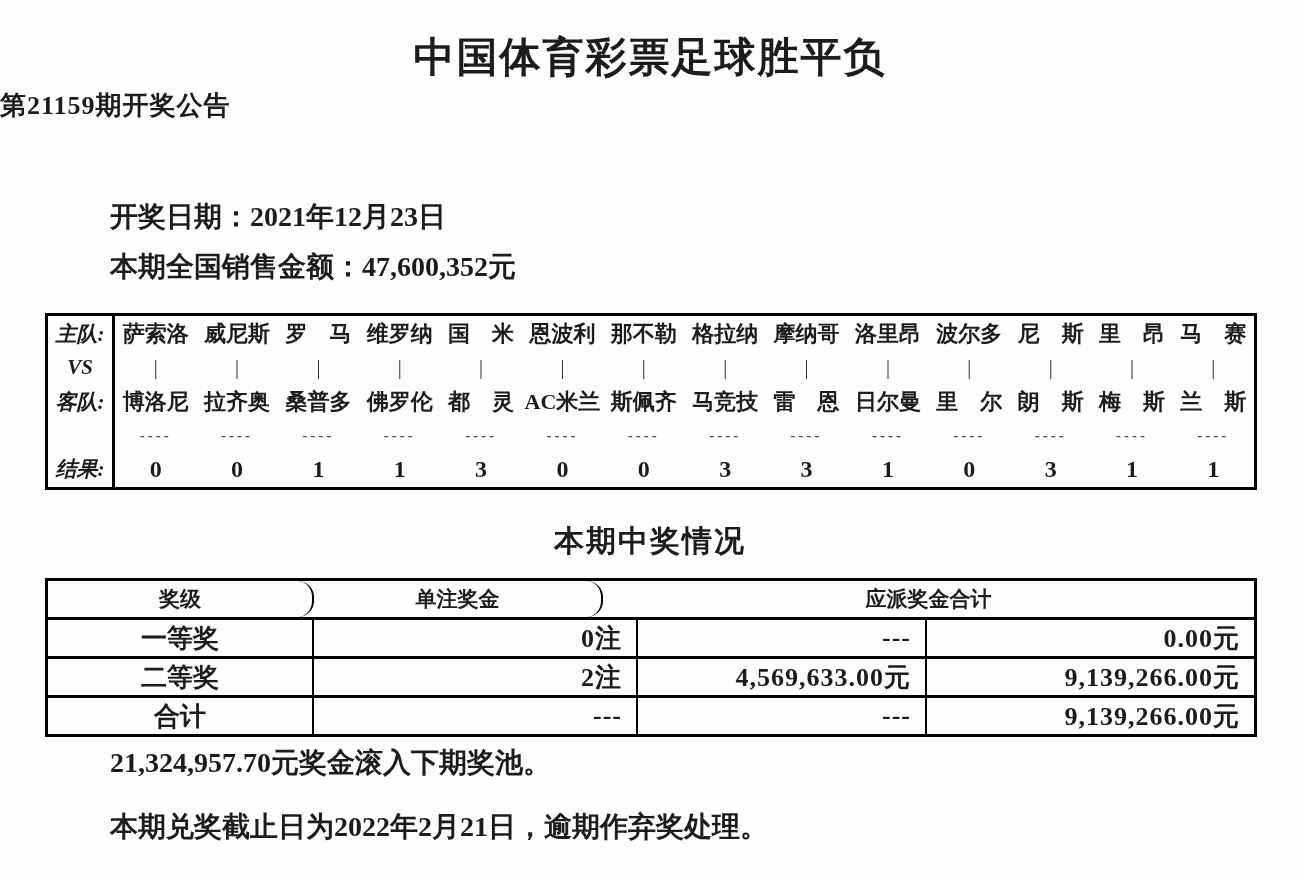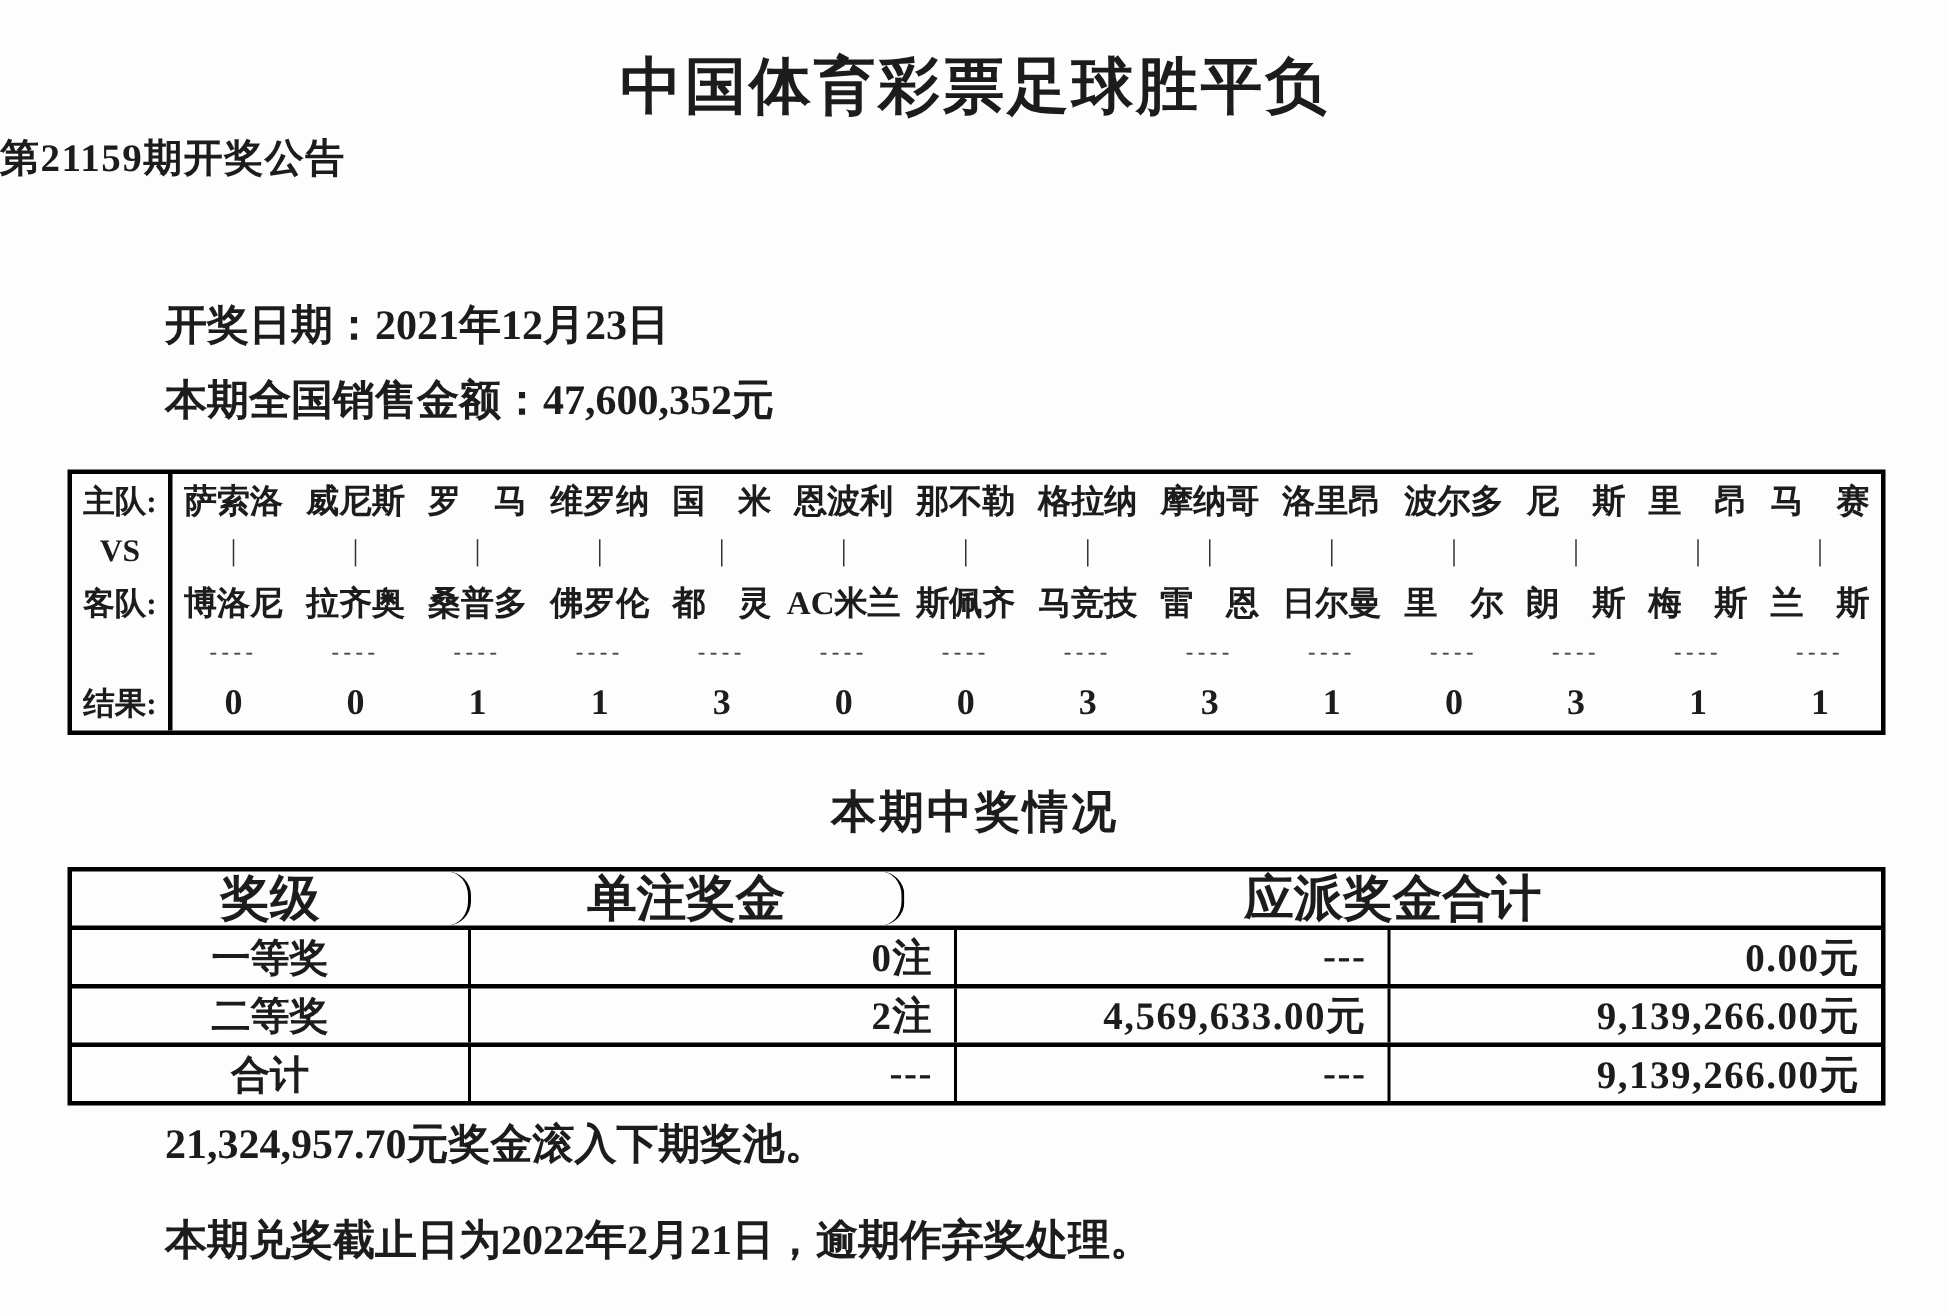--- a/index.html
+++ b/index.html
@@ -26,21 +26,21 @@
   
   .match-table {
     position: absolute; left: 45px; top: 313px;
     width: 1212px; height: 177px;
     border: 3px solid #000; box-sizing: border-box;
     display: flex;
   }
   .label-col {
     flex: none; width: 64px;
     border-right: 3px solid #000;
-    display: flex; flex-direction: column;
+    display: flex; flex-direction: column; font-style: italic;
   }
   .mcols { flex: 1; display: flex; border-radius: 22px; }
   .mcol  { flex: 1; display: flex; flex-direction: column; min-width: 0; }
   .mr { display: flex; align-items: center; justify-content: center; white-space: nowrap; }
   .r1 { height: 35px; }
   .r2 { height: 33px; }
   .r3 { height: 36px; }
   .r4 { height: 31px; }
   .r5 { height: 36px; }
   .label-col .mr { font-size: 21px; font-weight: bold; }
@@ -63,21 +63,21 @@
   .prow:last-child { border-bottom: none; }
   .pcell {
     display: flex; align-items: center; box-sizing: border-box;
     border-right: 2px solid #000; font-weight: bold; white-space: nowrap;
   }
   .pcell:last-child { border-right: none; }
   .pc1 { flex: none; width: 266px; justify-content: center; }
   .pc2 { flex: none; width: 324px; }
   .pc3 { flex: none; width: 289px; }
   .pc4 { flex: 1; }
-  .prow-header .pcell { justify-content: center; font-size: 33px; border-radius: 16px; }
+  .prow-header .pcell { justify-content: center; font-size: 21px; border-radius: 16px; }
   .prow-data .pc1 { font-size: 26px; }
   .prow-data .pc2, .prow-data .pc3, .prow-data .pc4 {
     justify-content: flex-end; padding-right: 14px;
     font-size: 26px; letter-spacing: 1px;
   }
 
   .rollover { position: absolute; left: 110px; top: 744px; font-size: 28px; font-weight: bold; }
   .deadline { position: absolute; left: 110px; top: 808px; font-size: 28px; font-weight: bold; }
 </style>
 </head>

